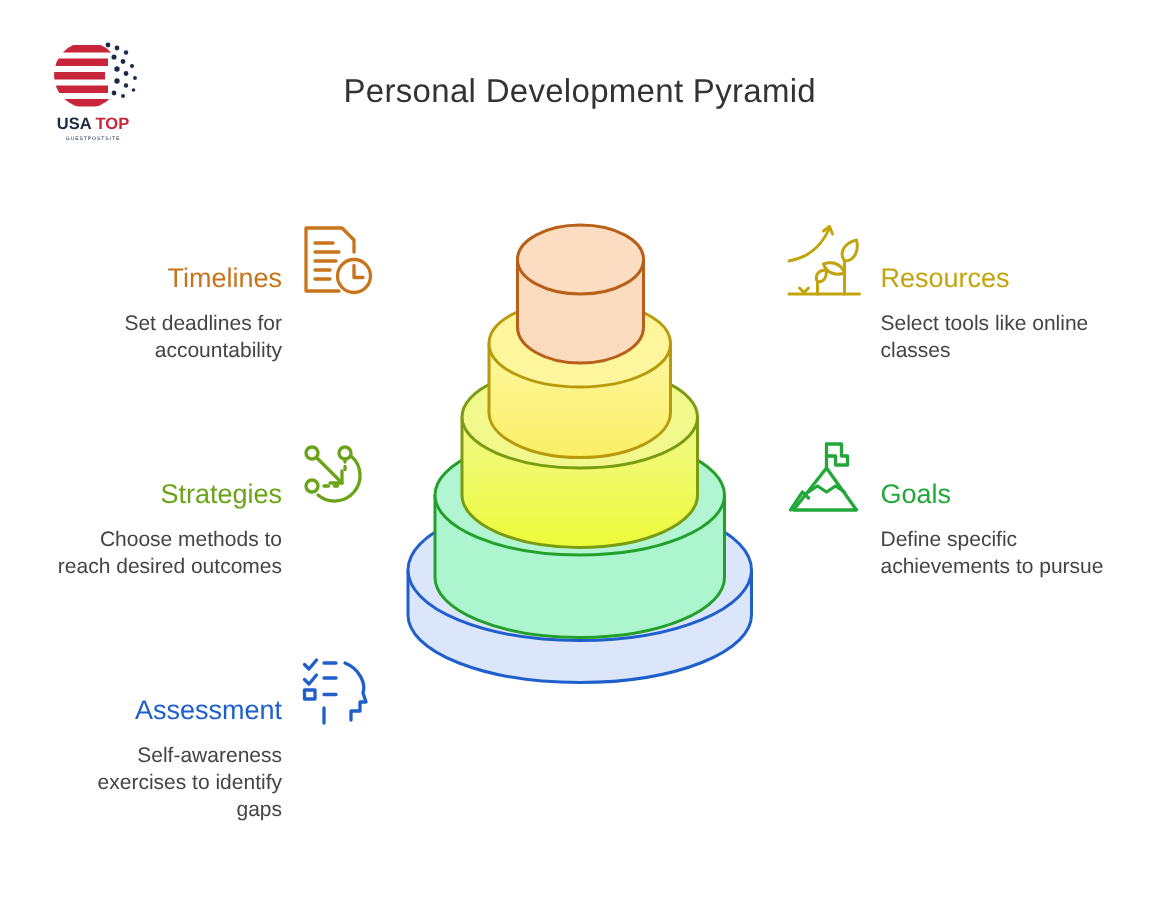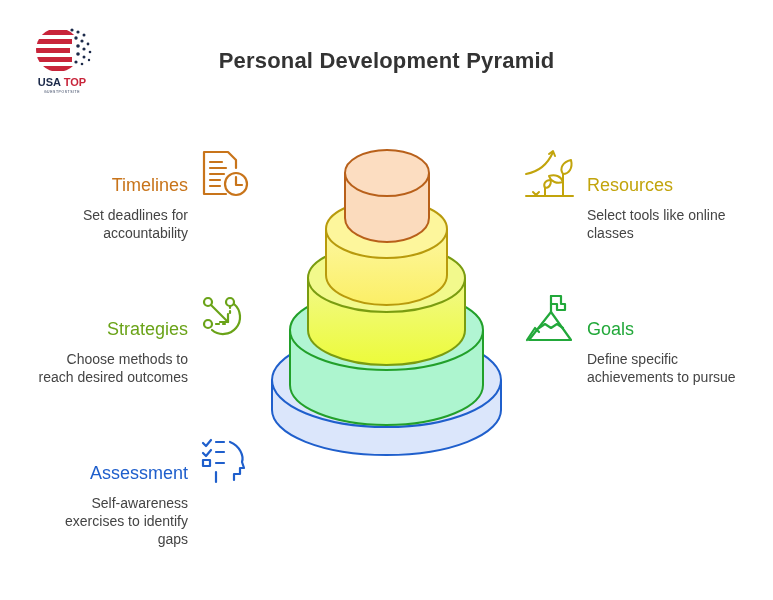--- a/index.html
+++ b/index.html
@@ -1,20 +1,20 @@
 <!DOCTYPE html>
 <html><head>
 <meta charset="utf-8">
 <style>
   html, body { margin: 0; padding: 0; background: #ffffff; }
   body { width: 773px; height: 600px; position: relative; overflow: hidden;
          font-family: "Liberation Sans", "DejaVu Sans", sans-serif; }
   .logo { position: absolute; left: 28px; top: 22px; width: 68px; height: 78px; }
   .title { position: absolute; left: 0; width: 773px; top: 48px; text-align: center;
-           font-size: 22px; font-weight: bold; color: #333333; letter-spacing: 0.2px; }
+           font-size: 22px; font-weight: normal; color: #333333; letter-spacing: 0.2px; }
   .pyramid { position: absolute; left: 0; top: 0; width: 773px; height: 600px; }
   .item { position: absolute; width: 200px; }
   .item .heading { font-size: 18px; margin-bottom: 10px; }
   .item .desc { font-size: 14px; color: #444444; line-height: 18px; }
   .left { text-align: right; }
   .right { text-align: left; }
   .icon { position: absolute; width: 52px; height: 52px; }
 </style>
 </head>
 <body>

